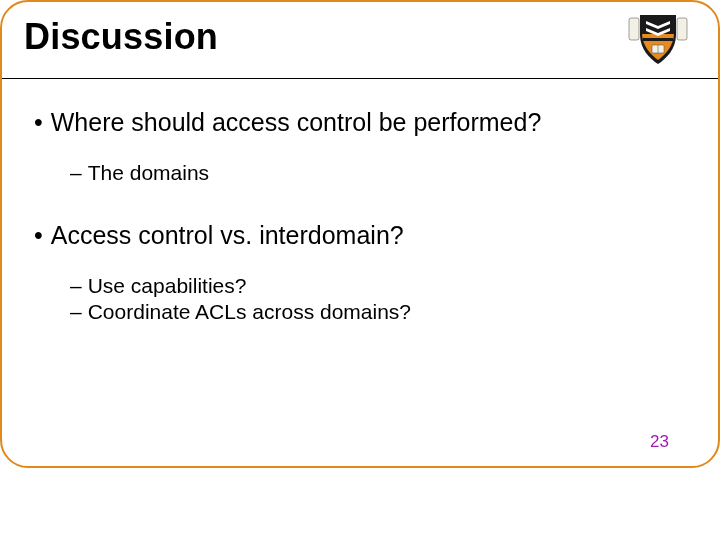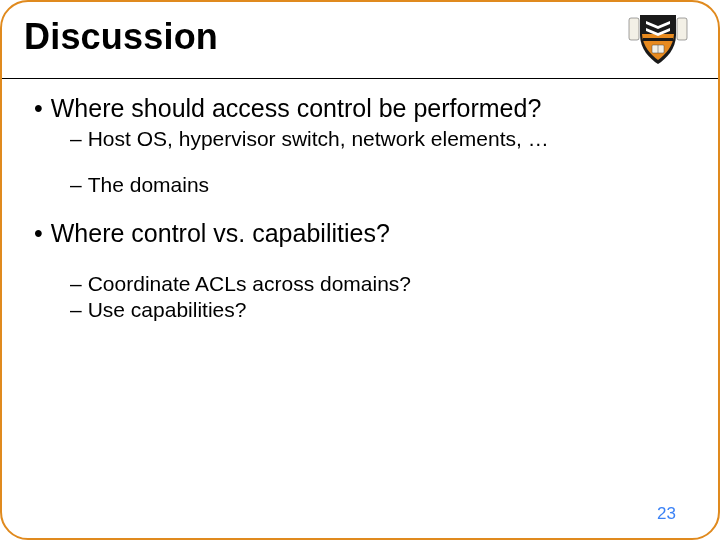--- a/index.html
+++ b/index.html
@@ -1,27 +1,27 @@
 <!DOCTYPE html>
 <html><head>
 <meta charset="utf-8">
 <style>
   html,body{margin:0;padding:0;width:720px;height:540px;background:#fff;font-family:Arial,Helvetica,sans-serif;color:#000}
-  .slide{box-sizing:border-box;width:720px;height:540px;border:2px solid #e08a1e;border-radius:28px;position:relative;padding:15px}
+  .slide{box-sizing:border-box;width:720px;height:468px;border:2px solid #e08a1e;border-radius:28px;position:relative;padding:15px}
   .title-wrap{position:absolute;left:22px;right:22px;top:14px}
   .title{font-size:36px;font-weight:bold;letter-spacing:0.2px}
   .rule{position:absolute;left:0;right:0;top:76px;height:1px;background:#000}
   .logo{position:absolute;right:30px;top:10px;width:60px;height:55px}
   .body{position:absolute;left:32px;right:32px;top:92px;bottom:40px}
-  .b1{font-size:25px;margin:0 0 4px 0}
+  .b1{font-size:25px;margin:14px 0 4px 0}
   .b1 .dot{margin-right:8px}
   .b2{font-size:21px;margin:0 0 2px 36px}
   .b2 .dash{margin-right:6px}
   .sp{height:20px}
-  .footer{position:absolute;right:42px;bottom:14px;font-size:17px;color:#3b82f6}
+  .footer{position:absolute;right:49px;bottom:14px;font-size:17px;color:#a21caf}
   
   .shield-outer{fill:#1a1a1a}
   .shield-inner{fill:#e78a1f}
   .chev{fill:#fff}
   .scroll{fill:#f3f0e6;stroke:#444;stroke-width:0.5}
 </style>
 </head>
 <body>
 
 <div class="slide">
@@ -46,32 +46,31 @@
       <rect class="shield-outer" x="15" y="26" width="30" height="3"></rect>
 
       <rect class="scroll" x="24" y="33" width="12" height="8" rx="1"></rect>
       <line x1="30" y1="33" x2="30" y2="41" stroke="#444" stroke-width="0.5"></line>
     </svg>
   </div>
 
   <div class="body">
 
     <div class="b1"><span class="dot">•</span><span>Where should access control be performed?</span></div>
-    <div class="b2"><span class="dash">–</span><span>Host OS, hypervisor switch, network elements, …</span></div>
 
     <div class="sp"></div>
 
     <div class="b2"><span class="dash">–</span><span>The domains</span></div>
 
     <div class="sp"></div>
 
-    <div class="b1"><span class="dot">•</span><span>Where control vs. capabilities?</span></div>
+    <div class="b1"><span class="dot">•</span><span>Access control vs. interdomain?</span></div>
 
     <div class="sp"></div>
 
+    <div class="b2"><span class="dash">–</span><span>Use capabilities?</span></div>
     <div class="b2"><span class="dash">–</span><span>Coordinate ACLs across domains?</span></div>
-    <div class="b2"><span class="dash">–</span><span>Use capabilities?</span></div>
 
   </div>
 
   <div class="footer">23</div>
 
 </div>
 
 </body></html>

